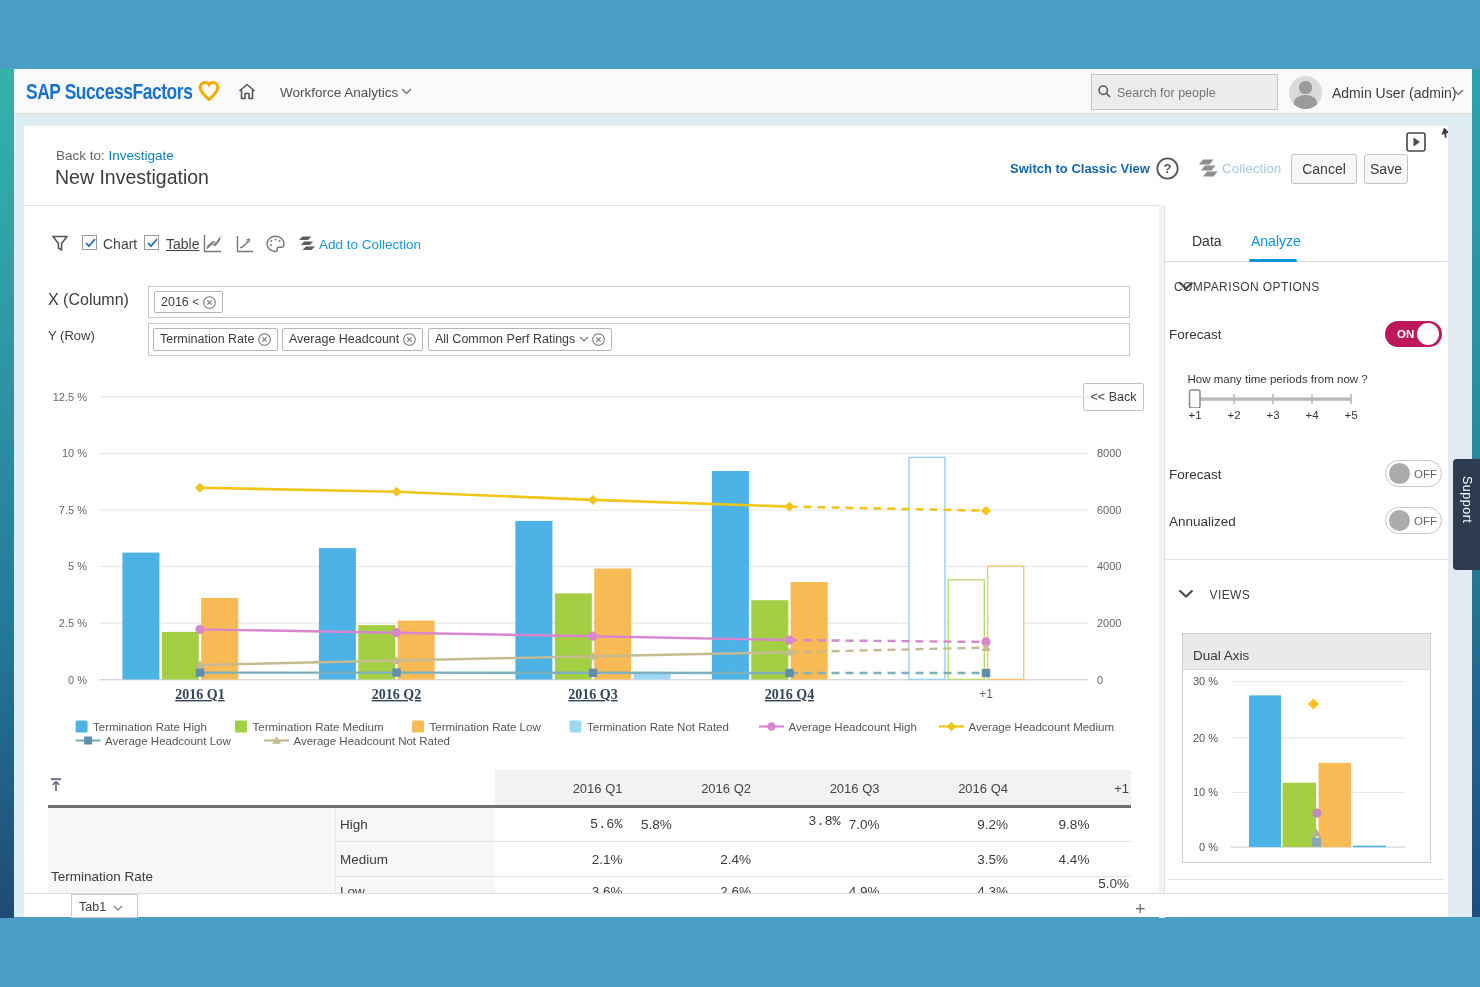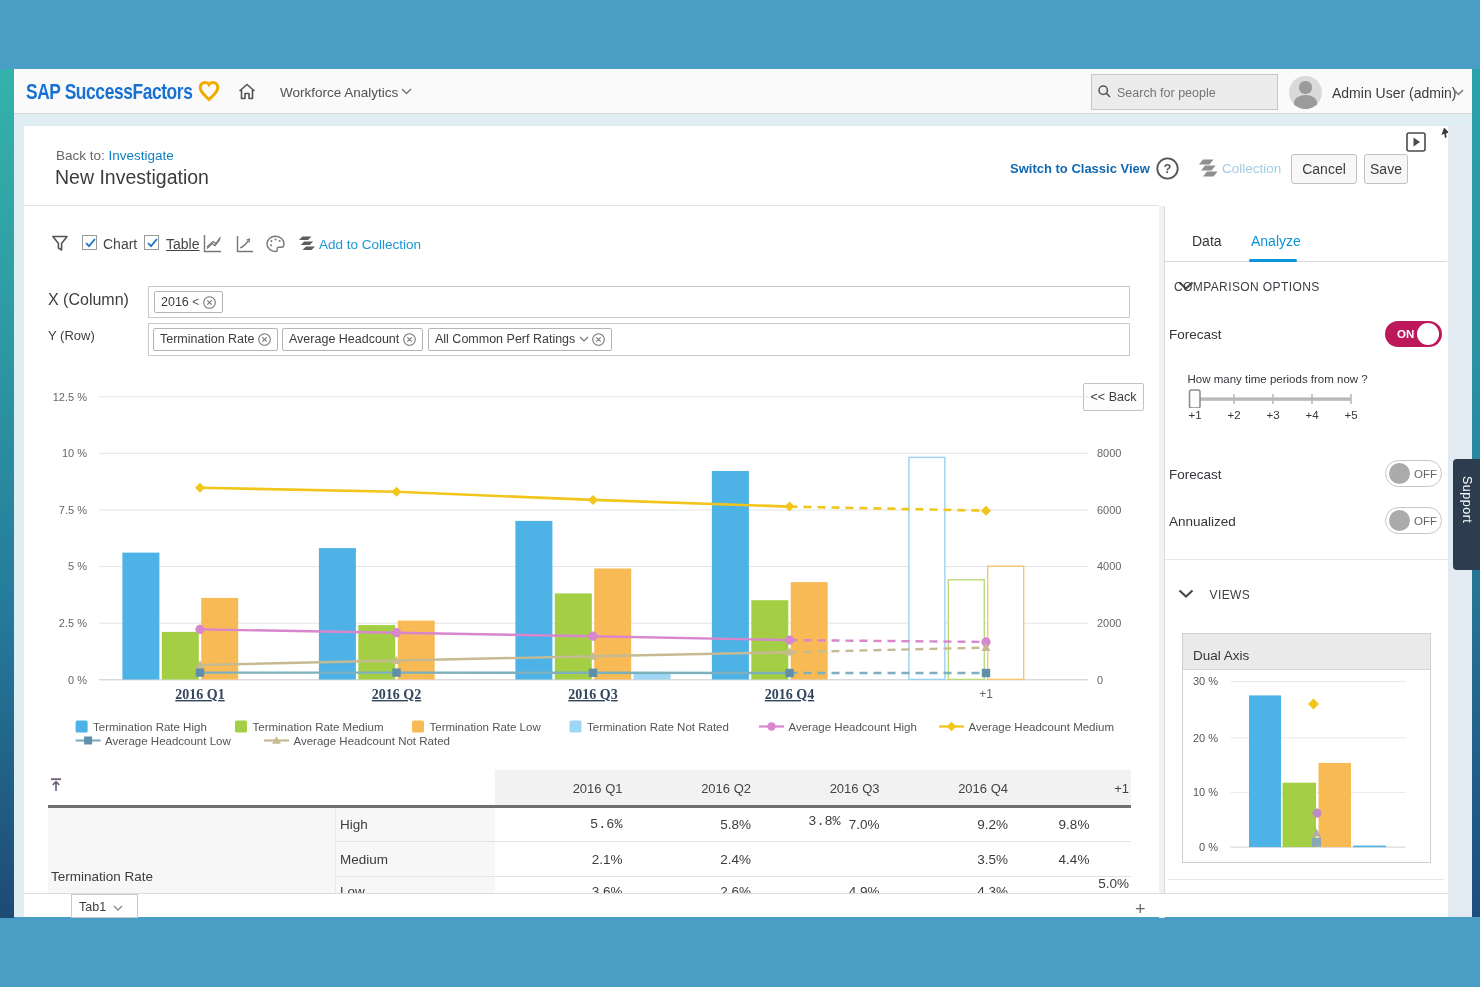--- a/index.html
+++ b/index.html
@@ -267,21 +267,21 @@
     <line x1="1" y1="1.2" x2="11" y2="1.2" stroke="#6b5e77" stroke-width="1.8"></line>
     <path d="M6 3.5 L6 13 M6 3.5 L2.8 7 M6 3.5 L9.2 7" stroke="#6b5e77" stroke-width="1.6" fill="none"></path>
   </svg>
 <div class="abs" style="left:512.5px;top:781px;width:110px;text-align:right;font-size:13px;color:#444;">2016 Q1</div>
 <div class="abs" style="left:641px;top:781px;width:110px;text-align:right;font-size:13px;color:#444;">2016 Q2</div>
 <div class="abs" style="left:769.5px;top:781px;width:110px;text-align:right;font-size:13px;color:#444;">2016 Q3</div>
 <div class="abs" style="left:898px;top:781px;width:110px;text-align:right;font-size:13px;color:#444;">2016 Q4</div>
 <div class="abs" style="left:1019px;top:781px;width:110px;text-align:right;font-size:13px;color:#444;">+1</div>
 <div class="abs" style="left:340px;top:817px;font-size:13.5px;color:#3c3c3c;">High</div>
 <div class="abs" style="left:512.5px;top:817px;width:110px;text-align:right;font-size:13.5px;color:#3c3c3c;font-family:Liberation Mono, monospace;">5.6%</div>
-<div class="abs" style="left:641px;top:817px;width:110px;text-align:right;font-size:13.5px;color:#3c3c3c;">5.8%</div>
+<div class="abs" style="left:641px;top:817px;width:110px;font-size:13.5px;color:#3c3c3c;">5.8%</div>
 <div class="abs" style="left:769.5px;top:817px;width:110px;text-align:right;font-size:13.5px;color:#3c3c3c;">7.0%</div>
 <div class="abs" style="left:898px;top:817px;width:110px;text-align:right;font-size:13.5px;color:#3c3c3c;">9.2%</div>
 <div class="abs" style="left:1019px;top:817px;width:110px;text-align:center;font-size:13.5px;color:#3c3c3c;">9.8%</div>
 <div class="abs" style="left:340px;top:851.5px;font-size:13.5px;color:#3c3c3c;">Medium</div>
 <div class="abs" style="left:512.5px;top:851.5px;width:110px;text-align:right;font-size:13.5px;color:#3c3c3c;">2.1%</div>
 <div class="abs" style="left:641px;top:851.5px;width:110px;text-align:right;font-size:13.5px;color:#3c3c3c;">2.4%</div>
 <div class="abs" style="left:769.5px;top:814px;width:110px;text-align:center;font-size:13.5px;color:#3c3c3c;font-family:Liberation Mono, monospace;">3.8%</div>
 <div class="abs" style="left:898px;top:851.5px;width:110px;text-align:right;font-size:13.5px;color:#3c3c3c;">3.5%</div>
 <div class="abs" style="left:1019px;top:851.5px;width:110px;text-align:center;font-size:13.5px;color:#3c3c3c;">4.4%</div>
 <div class="abs" style="left:51px;top:869px;font-size:13.5px;color:#3c3c3c;">Termination Rate</div>

